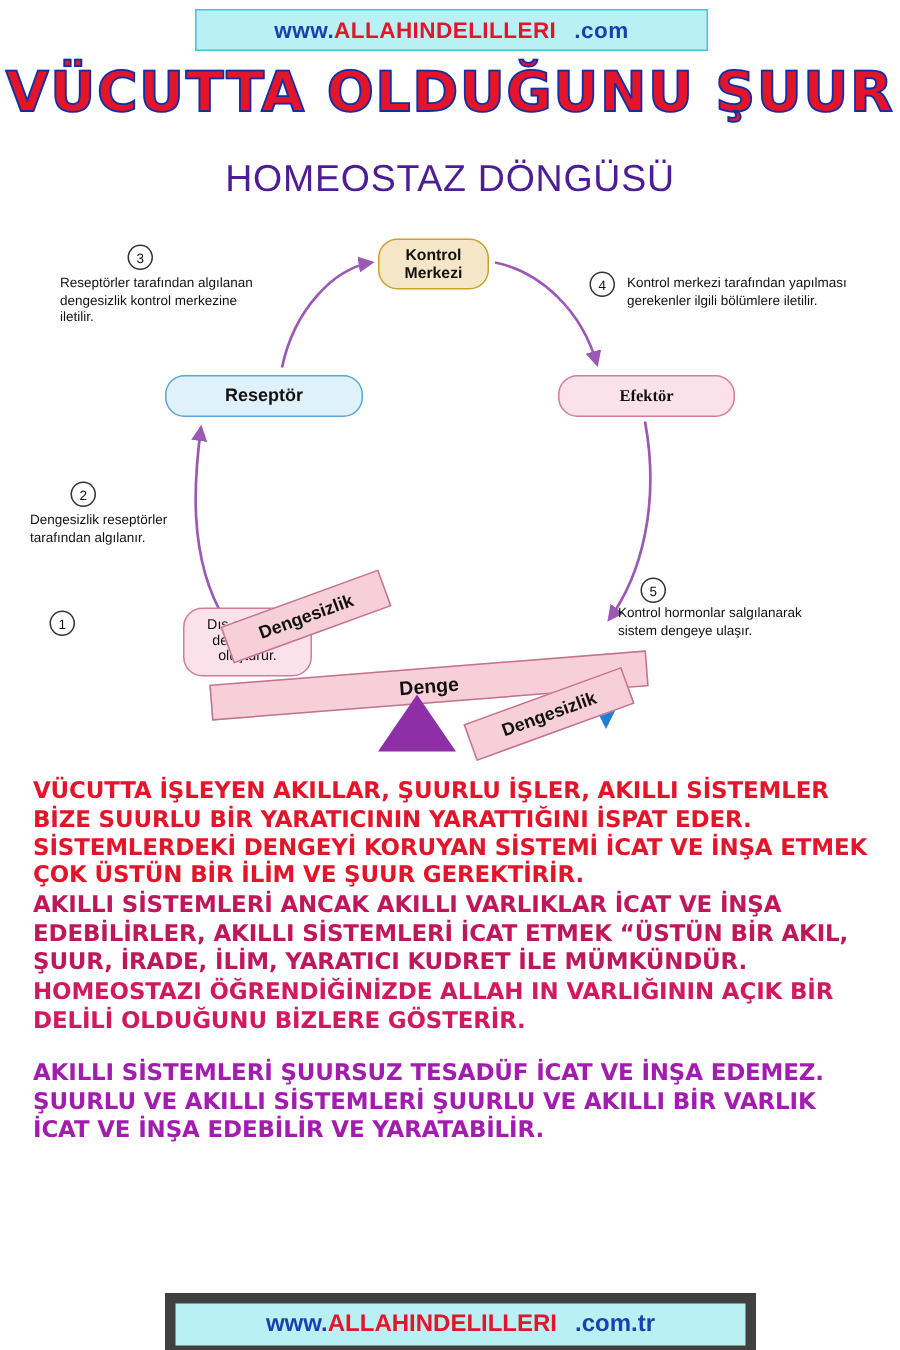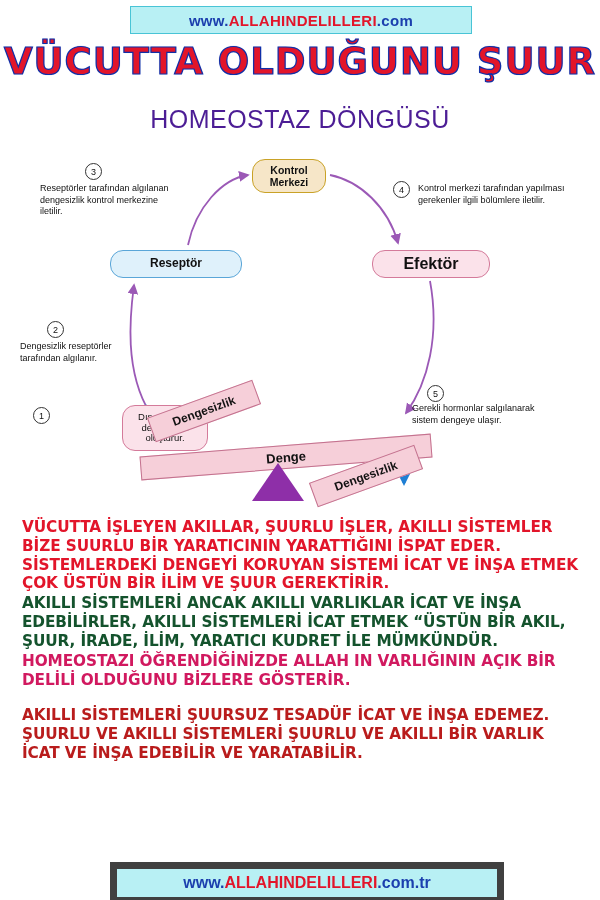--- a/index.html
+++ b/index.html
@@ -30,21 +30,21 @@
   }
   .url-banner .txt {
     font-family: "Liberation Sans", sans-serif;
     font-weight: bold;
     font-size: 15px;
     letter-spacing: 0.3px;
     white-space: pre;
   }
   .url-www { color: #1b3fae; }
   .url-mid { color: #e2152a; }
-  .url-end { color: #1b3fae; }
+  .url-end { color: #1b3fae; padding-left: 12px; }
 
   
   .main-title {
     position: absolute;
     top: 40px;
     left: 0;
     width: 600px;
     text-align: center;
     font-family: "DejaVu Sans", sans-serif;
     font-weight: bold;
@@ -105,21 +105,22 @@
     border: 1.2px solid #5aa6d8;
     font-weight: bold;
     font-size: 12px;
     margin-left: 32px;
   }
   .box-efektor {
     left: 372px; top: 105px; width: 118px; height: 28px;
     background: #fbe2ea;
     border: 1.2px solid #d47a9a;
     font-weight: bold;
-    font-size: 16px;
+    font-size: 11px;
+    font-family: Liberation Serif, serif;
   }
   .box-dis {
     left: 122px; top: 260px; width: 86px; height: 46px;
     background: #fbe2ea;
     border: 1.2px solid #d47a9a;
     font-size: 9.5px;
     flex-direction: column;
     padding: 2px;
   }
 
@@ -206,23 +207,23 @@
     top: 518px;
     width: 560px;
     font-family: "DejaVu Sans", sans-serif;
     font-weight: bold;
     font-size: 15.3px;
     line-height: 1.23;
     letter-spacing: -0.1px;
   }
   .body-text p { margin: 0; }
   .body-text .p1 { color: #e2152a; }
-  .body-text .p2 { color: #14532d; margin-top: 1px; }
+  .body-text .p2 { color: #be185d; margin-top: 1px; }
   .body-text .p3 { color: #d1195f; margin-top: 1px; }
-  .body-text .p4 { color: #b91c1c; margin-top: 17px; }
+  .body-text .p4 { color: #a21caf; margin-top: 17px; }
 
   
   .url-banner-bottom {
     position: absolute;
     left: 110px;
     top: 862px;
     width: 380px;
     height: 28px;
     background: #b8f0f4;
     border: 7px solid #404040;
@@ -282,21 +283,21 @@
 
   <div class="circ circ-1">1</div>
   <div class="circ circ-2">2</div>
   <div class="circ circ-3">3</div>
   <div class="circ circ-4">4</div>
   <div class="circ circ-5">5</div>
 
   <div class="note note-3">Reseptörler tarafından algılanan dengesizlik kontrol merkezine iletilir.</div>
   <div class="note note-4">Kontrol merkezi tarafından yapılması gerekenler ilgili bölümlere iletilir.</div>
   <div class="note note-2">Dengesizlik reseptörler tarafından algılanır.</div>
-  <div class="note note-5">Gerekli hormonlar salgılanarak sistem dengeye ulaşır.</div>
+  <div class="note note-5">Kontrol hormonlar salgılanarak sistem dengeye ulaşır.</div>
 
   <div class="deng-left">Dengesizlik</div>
   <div class="beam">
     <span class="beam-label">Denge</span>
   </div>
   <div class="deng-right">Dengesizlik</div>
   <div class="fulcrum"></div>
 </div>
 
 <div class="body-text">

